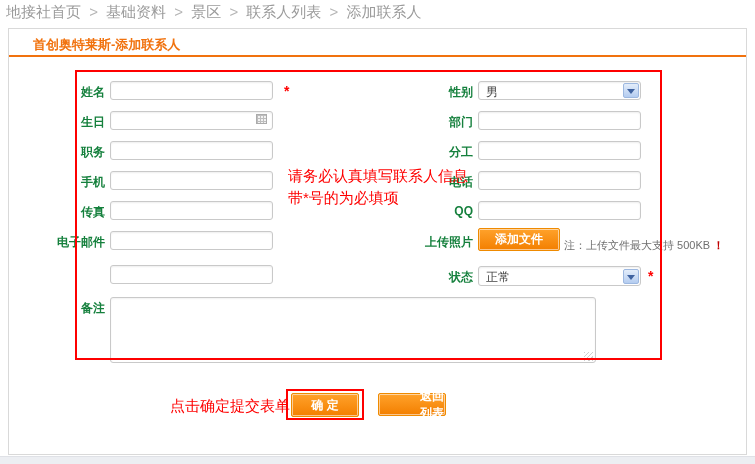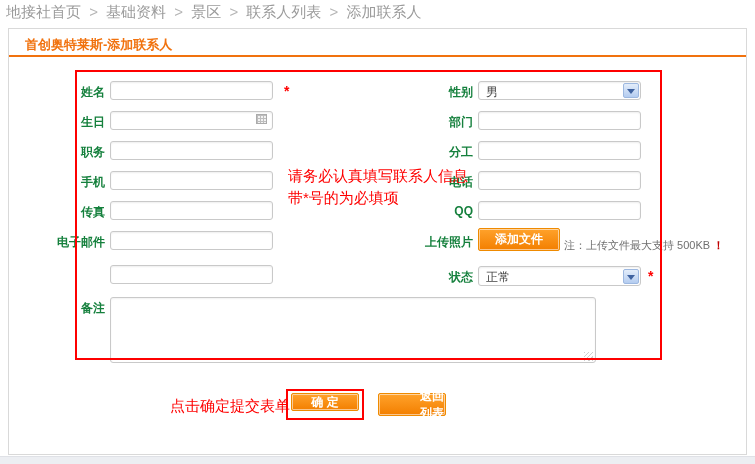--- a/index.html
+++ b/index.html
@@ -8,21 +8,21 @@
   #page { position:relative; width:755px; height:464px; background:#fff; overflow:hidden; }
   .abs { position:absolute; }
 
   
   .breadcrumb { left:6px; top:3px; font-size:15px; color:#9b9b9b; white-space:nowrap; }
   .crumb { color:#9b9b9b; cursor:pointer; }
   .sep { margin:0 4px; color:#b5b5b5; }
 
   
   .panel { left:8px; top:28px; width:739px; height:427px; border:1px solid #d9d9d9; background:#fff; }
-  .page-title { left:25px; top:36px; font-size:13px; font-weight:bold; color:#f1720e; }
+  .page-title { left:33px; top:36px; font-size:13px; font-weight:bold; color:#f1720e; }
   .title-line { left:9px; top:55px; width:737px; height:2px; background:#f1720e; }
 
   
   .flabel { font-size:12px; font-weight:bold; color:#15803d; text-align:right; width:85px; white-space:nowrap; }
   .tinput { position:absolute; width:163px; height:19px; border:1px solid #c9c9c9; border-radius:3px;
             background:#fff; box-shadow:inset 0 1px 2px rgba(0,0,0,.07); font-size:12px; padding:0 5px; color:#333;
             font-family:"Liberation Sans","DejaVu Sans",sans-serif; }
   .selbox { position:absolute; width:163px; height:19px; border:1px solid #c9c9c9; border-radius:3px;
             background:#fff; box-shadow:inset 0 1px 2px rgba(0,0,0,.07); cursor:pointer; }
   .selbox .val { position:absolute; left:7px; top:2px; font-size:12px; color:#444; }
@@ -138,17 +138,17 @@
       </span>
   </div>
   <span class="req" style="left:648px; top:268px;">*</span>
 
   <div class="red-box ann" style="left:75px; top:70px; width:587px; height:290px;"></div>
   <div class="red-text ann" style="left:288px; top:167px;">请务必认真填写联系人信息</div>
   <div class="red-text ann" style="left:288px; top:189px;">带*号的为必填项</div>
 
   <div class="red-text ann" style="left:170px; top:397px;">点击确定提交表单</div>
   <div class="red-box ann" style="left:286px; top:389px; width:78px; height:31px;"></div>
-  <button class="btn-orange" style="left:291px; top:393px; width:68px; height:18px;">确 定</button>
+  <button class="btn-orange" style="left:291px; top:393px; width:68px; height:24px;">确 定</button>
   <button class="btn-orange" style="left:378px; top:393px; width:68px; height:23px;padding-left:40px;">返回列表</button>
 
   <div class="abs bottom-strip"></div>
 </div>
 
 </body></html>

